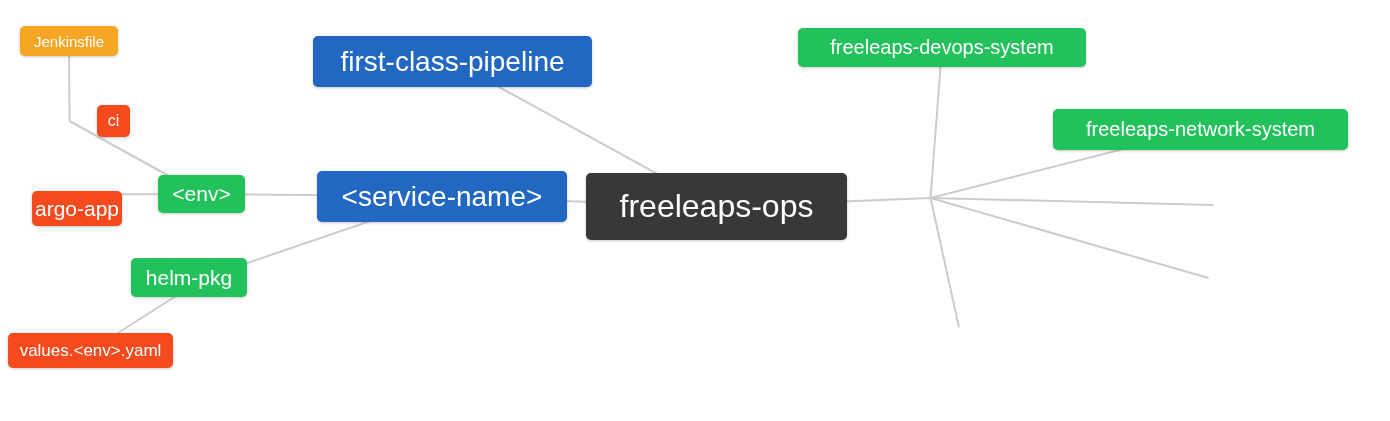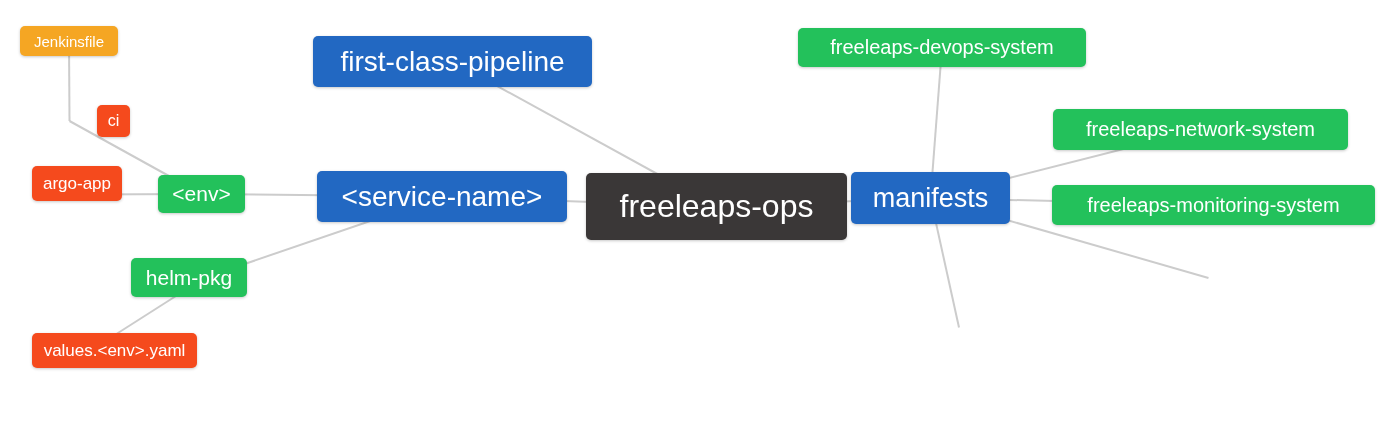--- a/index.html
+++ b/index.html
@@ -56,37 +56,35 @@
       <line x1="930.5" y1="198" x2="1200.5" y2="129.5" stroke="#cccccc" stroke-width="2"></line>
       <line x1="930.5" y1="198" x2="1213.5" y2="205" stroke="#cccccc" stroke-width="2"></line>
       <line x1="930.5" y1="198" x2="1208.5" y2="278" stroke="#cccccc" stroke-width="2"></line>
       <line x1="930.5" y1="198" x2="959" y2="327.5" stroke="#cccccc" stroke-width="2"></line>
     </svg>
 
   <div class="node orange" style="left:20px;  top:26px;  width:98px;  height:30px; font-size:15px;">Jenkinsfile</div>
 
   <div class="node red" style="left:53px;  top:105px; width:33px;  height:32px; font-size:16px;margin-left:44px;">ci</div>
 
-  <div class="node red" style="left:32px;  top:166px; width:90px;  height:35px; font-size:17px;">argo-app</div>
+  <div class="node red" style="left:32px;  top:191px; width:90px;  height:35px; font-size:21px;">argo-app</div>
 
   <div class="node green" style="left:158px; top:175px; width:87px;  height:38px; font-size:21px;">&lt;env&gt;</div>
 
   <div class="node green" style="left:131px; top:258px; width:116px; height:39px; font-size:21px;">helm-pkg</div>
 
-  <div class="node red" style="left:8px;   top:333px; width:165px; height:35px; font-size:17px;margin-left:24px;">values.&lt;env&gt;.yaml</div>
+  <div class="node red" style="left:8px;   top:333px; width:165px; height:35px; font-size:17px;">values.&lt;env&gt;.yaml</div>
 
   <div class="node blue" style="left:313px; top:36px;  width:279px; height:51px; font-size:28px;">first-class-pipeline</div>
 
   <div class="node dark" style="left:586px; top:173px; width:261px; height:67px; font-size:32px;">freeleaps-ops</div>
 
   <div class="node blue" style="left:317px; top:171px; width:250px; height:51px; font-size:28px;">&lt;service-name&gt;</div>
 
-  <div class="node blue" style="left:851px; top:172px; width:159px; height:52px; font-size:27px;">manifests</div>
 
   <div class="node green" style="left:798px; top:28px;  width:288px; height:39px; font-size:20px;">freeleaps-devops-system</div>
 
   <div class="node green" style="left:1053px; top:109px; width:295px; height:41px; font-size:20px;">freeleaps-network-system</div>
 
-  <div class="node green" style="left:1052px; top:185px; width:323px; height:40px; font-size:20px;">freeleaps-monitoring-system</div>
 
 
 
 </div>
 
 </body></html>

